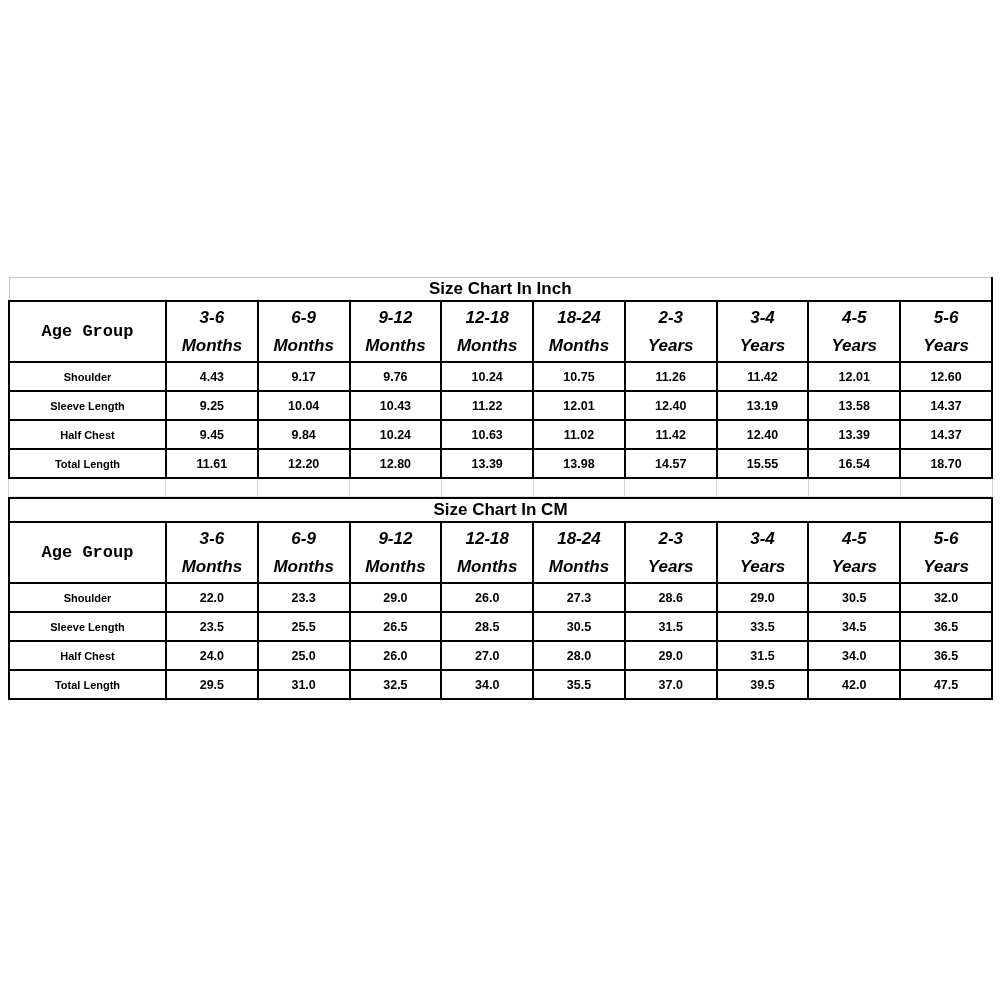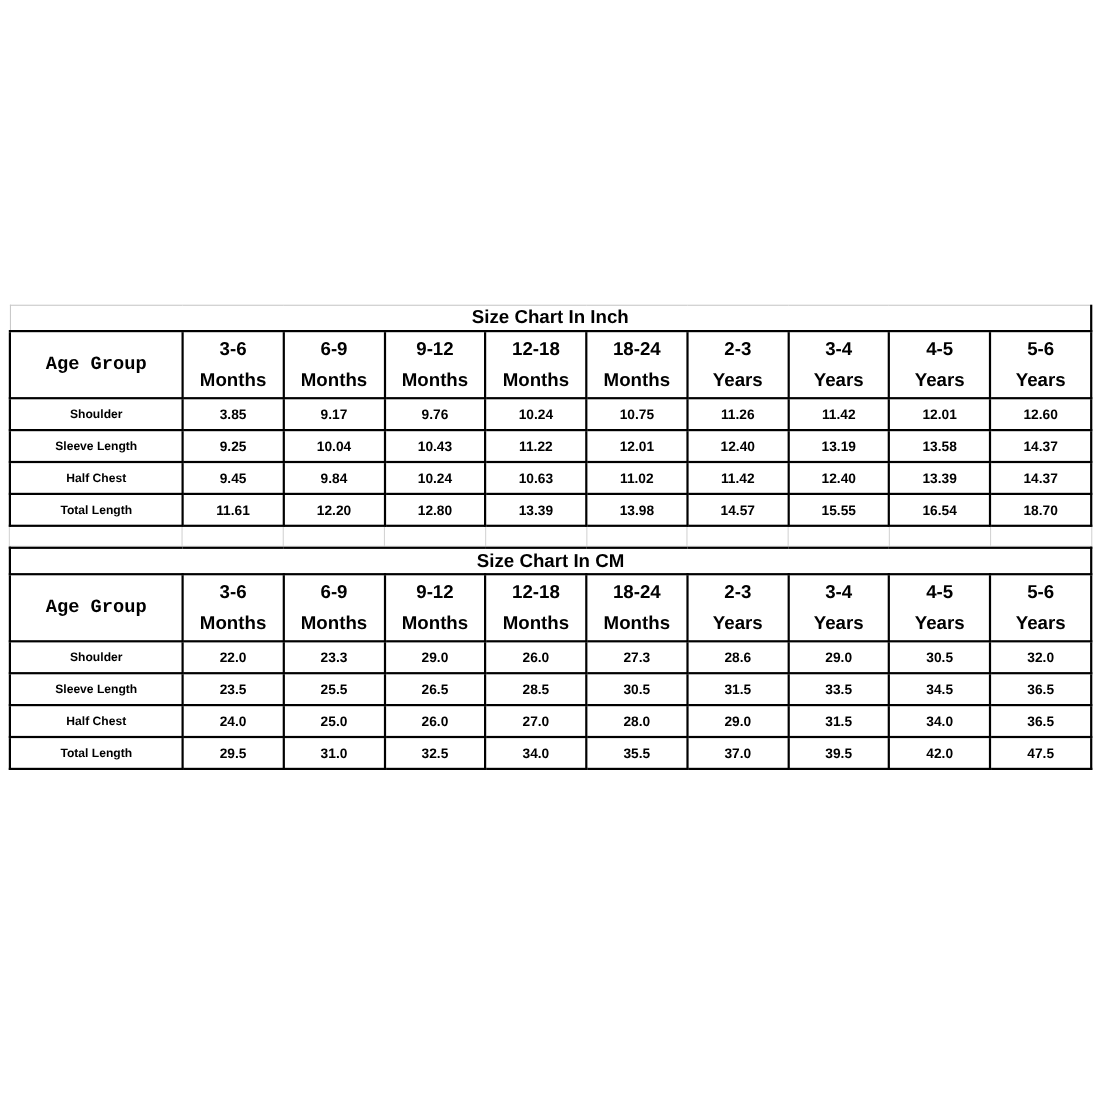--- a/index.html
+++ b/index.html
@@ -43,20 +43,21 @@
     border-top: 1px solid #c9c9c9;
     border-left: 1px solid #c9c9c9;
   }
   .header-row th, .header-row td {
     font-weight: bold;
     font-size: 17px;
     height: 59px;
   }
   .header-row .hline {
     line-height: 28px;
+    font-style: italic;
   }
   .corner-cell {
     font-weight: bold;
     font-size: 17px;
     font-family: Liberation Mono, monospace;
   }
   .data-row td {
     height: 27px;
     font-weight: bold;
   }
@@ -133,21 +134,21 @@
         <div class="hline">4-5</div>
         <div class="hline">Years</div>
       </th>
       <th>
         <div class="hline">5-6</div>
         <div class="hline">Years</div>
       </th>
     </tr>
     <tr class="data-row">
       <td class="label-cell">Shoulder</td>
-      <td class="value-cell">3.85</td>
+      <td class="value-cell">4.43</td>
       <td class="value-cell">9.17</td>
       <td class="value-cell">9.76</td>
       <td class="value-cell">10.24</td>
       <td class="value-cell">10.75</td>
       <td class="value-cell">11.26</td>
       <td class="value-cell">11.42</td>
       <td class="value-cell">12.01</td>
       <td class="value-cell">12.60</td>
     </tr>
     <tr class="data-row">

